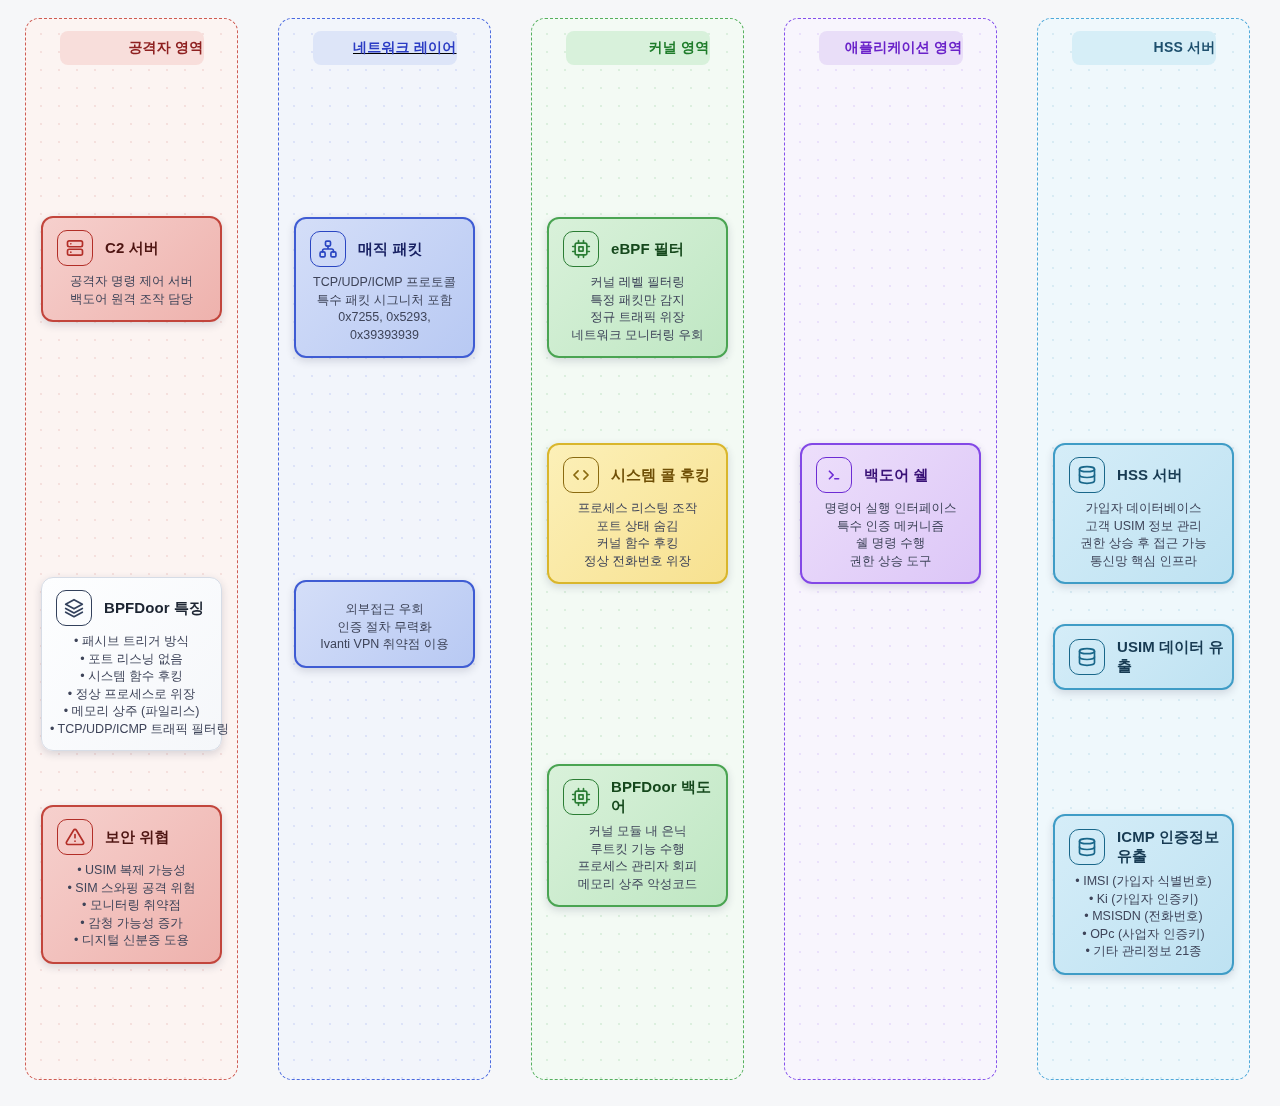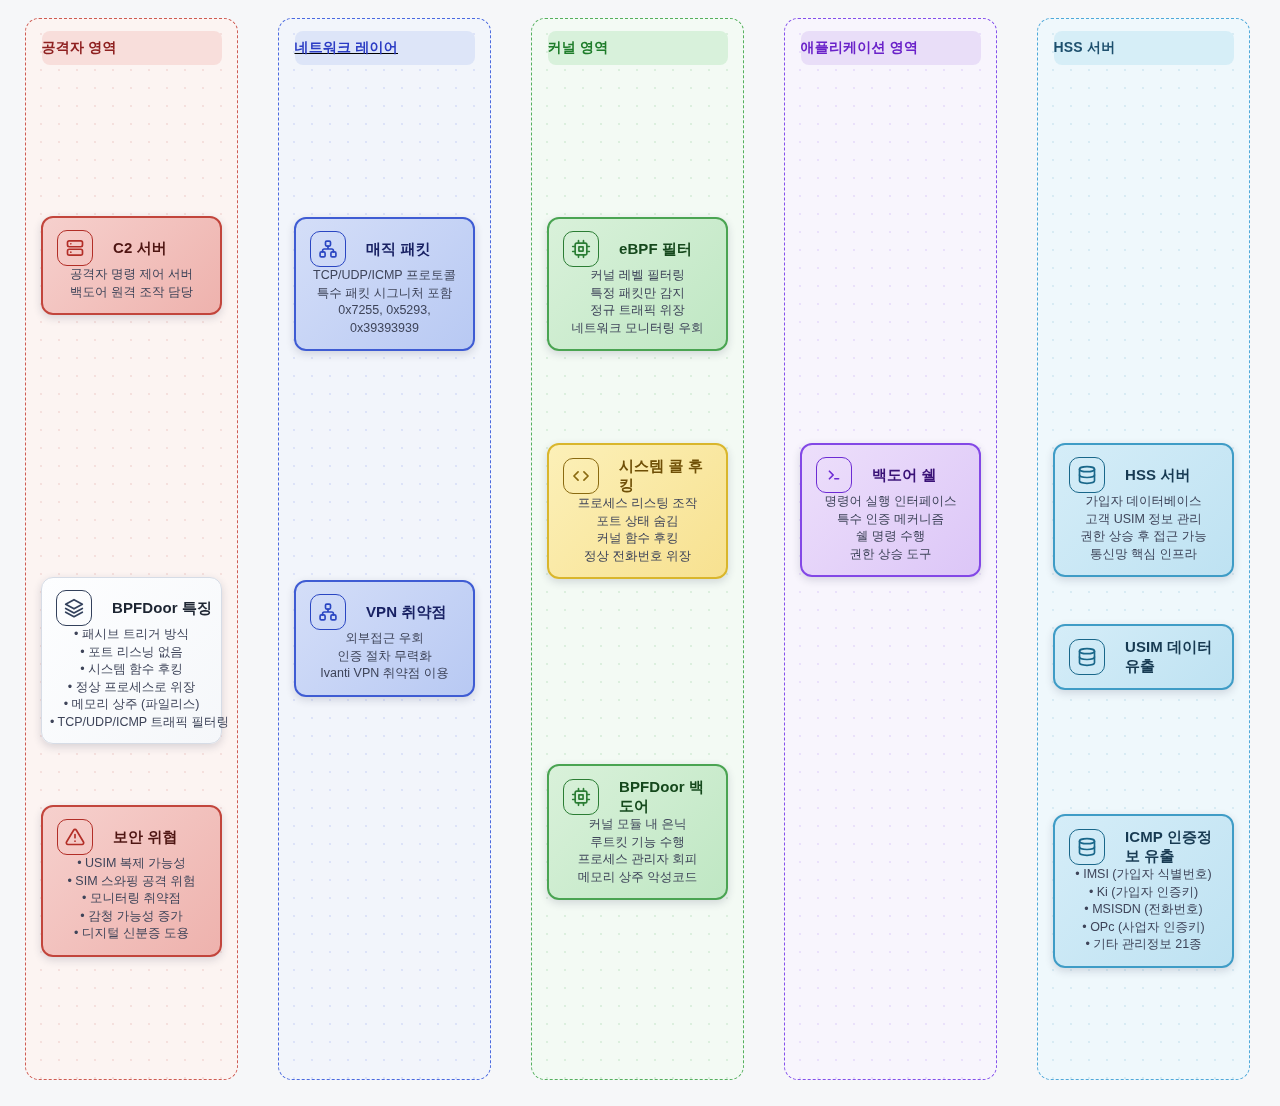--- a/index.html
+++ b/index.html
@@ -11,44 +11,44 @@
   }
   #board{position:absolute;inset:0;}
   .zone{
     position:absolute;top:18px;width:213px;height:1062px;
     box-sizing:border-box;border:1.5px dashed var(--dash);
     border-radius:14px;background-color:var(--colbg);
     background-image:radial-gradient(var(--dot) 1.3px, transparent 1.3px);
     background-size:18px 18px;background-position:6px 6px;
   }
   .zone-header{
-    margin:12px auto 0;width:180px;height:34px;
+    margin:12px auto 0;width:144px;height:34px;
     background:var(--hbg);border-radius:8px;
-    display:flex;align-items:center;justify-content:flex-start;
+    display:flex;align-items:center;justify-content:flex-end;
   }
   .zone-title{
     font-size:14px;font-weight:700;color:var(--htx);letter-spacing:.2px;
   }
   .card{
     position:absolute;left:15px;width:181px;box-sizing:border-box;
     border:2px solid var(--cb);border-radius:12px;
     background:linear-gradient(135deg,var(--c1),var(--c2));
     box-shadow:0 3px 8px rgba(30,40,70,.16);
     padding:12px 8px 12px 8px;
   }
   .card.plain{border-width:1.5px;}
-  .card-head{display:flex;align-items:center;gap:20px;padding-left:6px;}
+  .card-head{display:flex;align-items:center;gap:12px;padding-left:6px;}
   .icon-box{
     width:36px;height:36px;flex:0 0 36px;box-sizing:border-box;
     border:1.5px solid var(--ic);border-radius:10px;color:var(--ic);
     display:flex;align-items:center;justify-content:center;
   }
   .card-title{font-size:15px;font-weight:700;color:var(--tc);letter-spacing:.1px;}
   .card-body{
-    text-align:center;
+    margin-top:7px;text-align:center;
     font-size:12.5px;line-height:17.5px;color:#3e4459;
   }
   .card-body .line{white-space:nowrap;}
 </style>
 </head>
 <body>
 
 <div id="board">
     <section class="zone" style="left: 25px; --dash: #cf5b53; --colbg: #fcf4f2; --dot: rgba(200,90,80,0.13); --hbg: #f8dedb; --htx: #8e2020;">
     <div class="zone-header">
@@ -127,31 +127,20 @@
       <span class="card-title">매직 패킷</span>
     </div>
     <div class="card-body">
           <div class="line">TCP/UDP/ICMP 프로토콜</div>
           <div class="line">특수 패킷 시그니처 포함</div>
           <div class="line">0x7255, 0x5293,</div>
           <div class="line">0x39393939</div>
         </div>
   </div>
       <div class="card" style="top: 561px; --cb: #3f5cd3; --c1: #d4def8; --c2: #b8c9f3; --ic: #2a46c2; --tc: #182163;">
-    <div class="card-head">
-      <span class="icon-box">
-            <svg viewBox="0 0 24 24" width="20" height="20" fill="none" stroke="currentColor" stroke-width="2" stroke-linecap="round" stroke-linejoin="round">
-              <rect x="9" y="2.5" width="6" height="6" rx="1.5"></rect>
-              <rect x="2.5" y="15.5" width="6" height="6" rx="1.5"></rect>
-              <rect x="15.5" y="15.5" width="6" height="6" rx="1.5"></rect>
-              <path d="M12 8.5V12M5.5 15.5V14a2 2 0 0 1 2-2h9a2 2 0 0 1 2 2v1.5"></path>
-            </svg>
-          </span>
-      <span class="card-title">VPN 취약점</span>
-    </div>
     <div class="card-body">
           <div class="line">외부접근 우회</div>
           <div class="line">인증 절차 무력화</div>
           <div class="line">Ivanti VPN 취약점 이용</div>
         </div>
   </div>
     </section>
     <section class="zone" style="left: 531px; --dash: #55b05e; --colbg: #f3faf4; --dot: rgba(85,176,94,0.15); --hbg: #d8f1db; --htx: #1e7c2a;">
     <div class="zone-header">
       <span class="zone-title">커널 영역</span>

